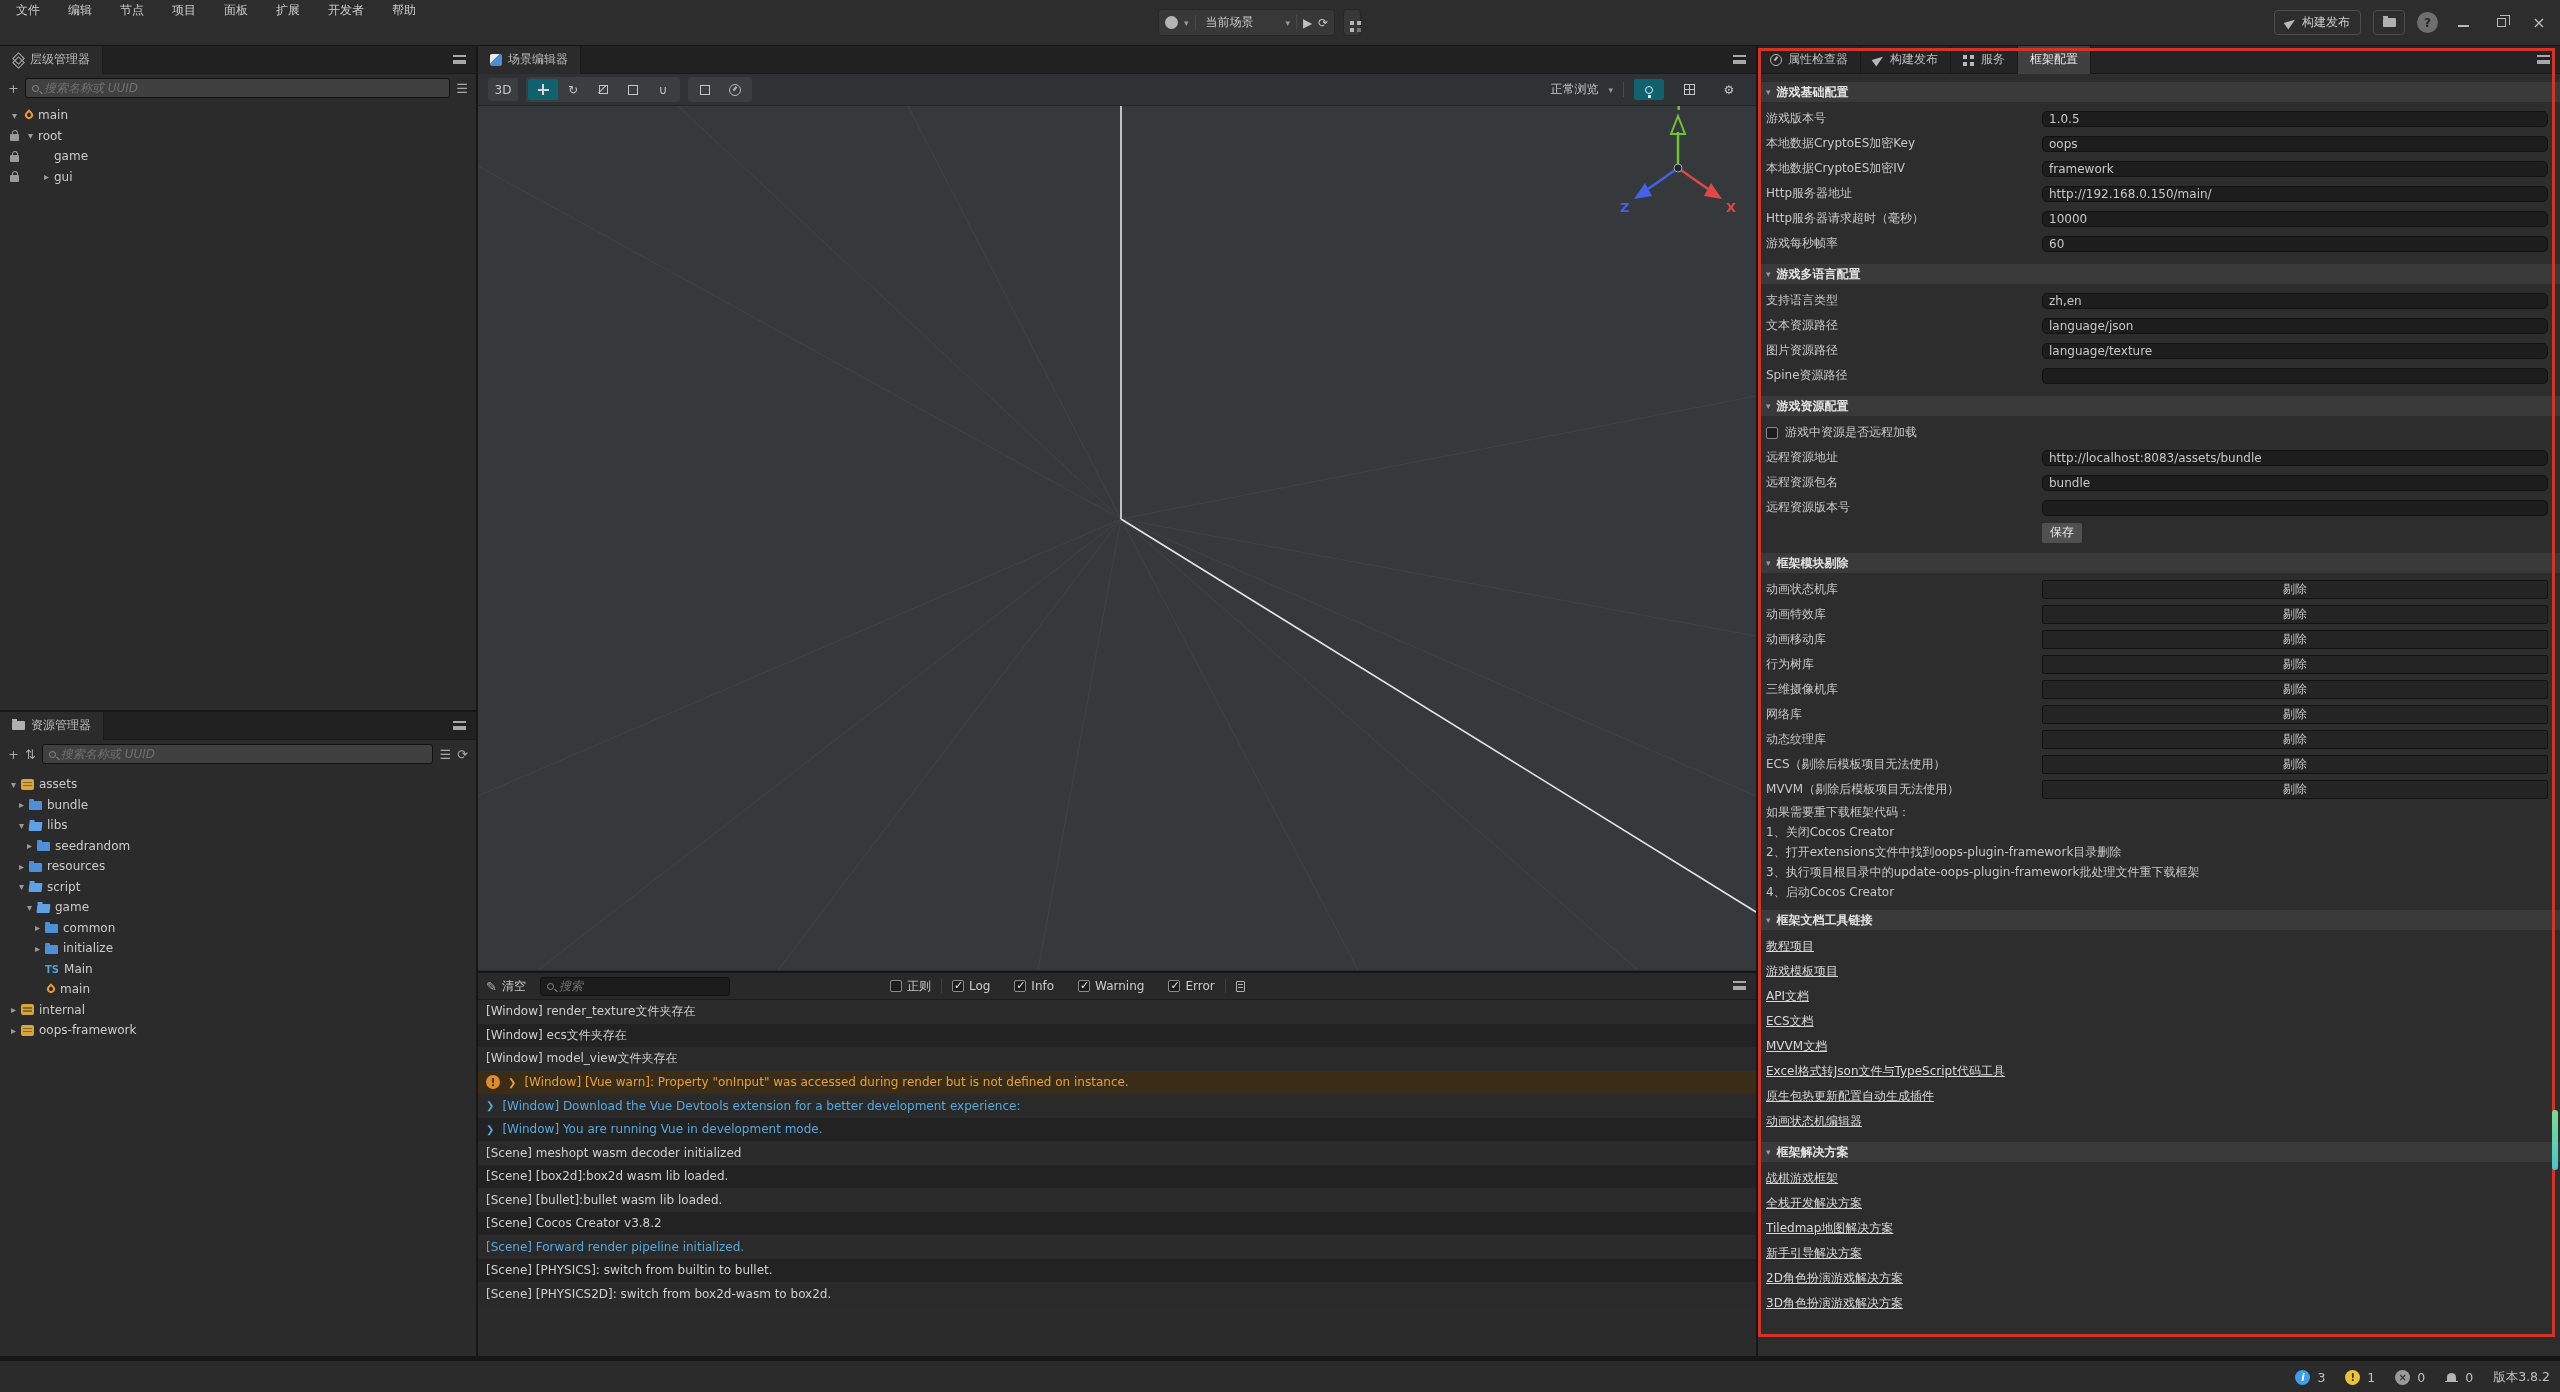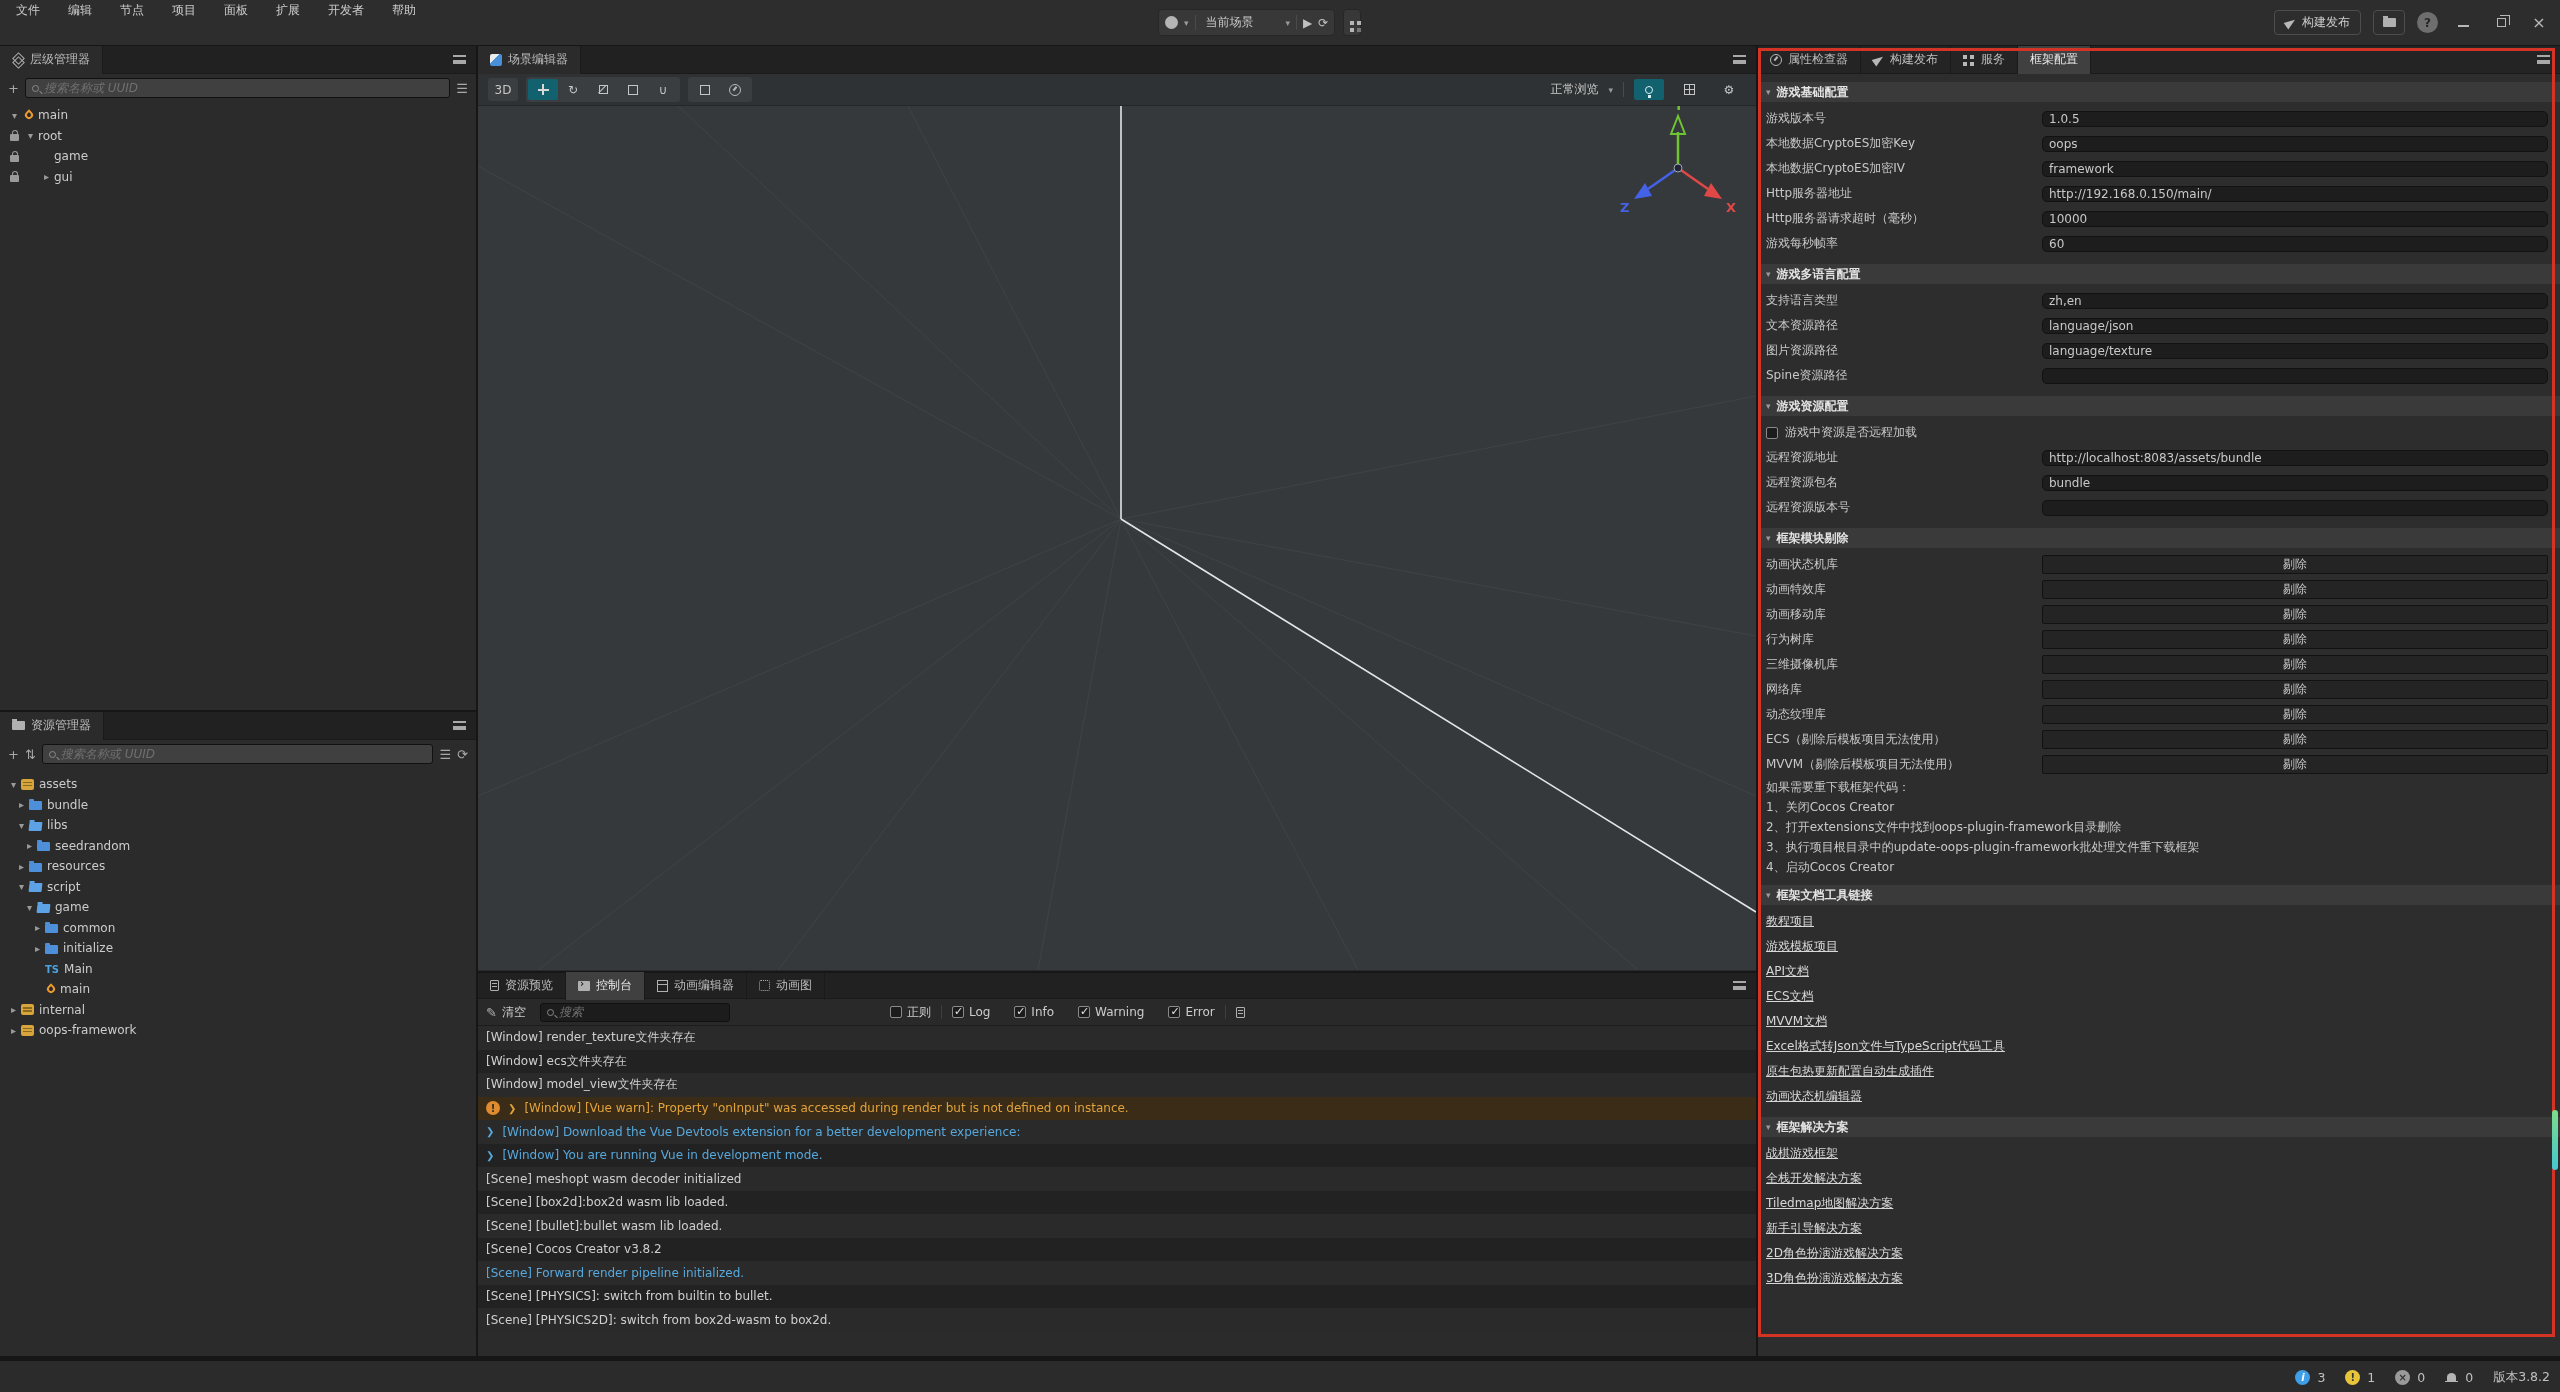--- a/index.html
+++ b/index.html
@@ -446,39 +446,20 @@
         <circle cx="0" cy="0" r="4" fill="#23233a" stroke="#9aa" stroke-width="1"></circle>
         <text x="-4" y="-58" fill="#6ec433" font-size="13" font-weight="bold">Y</text>
         <text x="48" y="44" fill="#e04848" font-size="13" font-weight="bold">X</text>
         <text x="-58" y="44" fill="#4462e8" font-size="13" font-weight="bold">Z</text>
       </g>
     </svg>
   </div>
 </div>
 
 <div id="console-panel" class="panel">
-  <div class="tabbar">
-
-  <div class="tab inactive">
-        <span class="i-doc"></span>
-        <span>资源预览</span>
-      </div>
-      <div class="tab hl">
-        <span class="i-term"></span>
-        <span>控制台</span>
-      </div>
-      <div class="tab inactive">
-        <span class="i-film"></span>
-        <span>动画编辑器</span>
-      </div>
-      <div class="tab inactive">
-        <span class="i-graph"></span>
-        <span>动画图</span>
-      </div>
-    </div>
   <span class="menu-burger" style="position:absolute; right:10px; top:8px;"></span>
   <div id="console-toolbar">
     <span class="flex" style="gap:5px;">
       <span class="i-pen">✎</span>
       <span>清空</span>
     </span>
     <div class="csearch">
       <span class="i-search"></span>
       <input placeholder="搜索" style="">
     </div>
@@ -664,20 +645,23 @@
       </div>
       <div class="frow">
         <div class="flabel">远程资源包名</div>
         <input class="ffield" value="bundle" style="">
       </div>
       <div class="frow">
         <div class="flabel">远程资源版本号</div>
         <input class="ffield" style="">
       </div>
     </div>
+  <div class="saverow">
+    <div class="savebtn">保存</div>
+  </div>
 
   <div class="sheader">
     <span class="car">▾</span>
     <span class="stit">框架模块剔除</span>
   </div>
   <div>
 
   <div class="frow">
         <div class="flabel">动画状态机库</div>
         <div class="fbtn">剔除</div>

